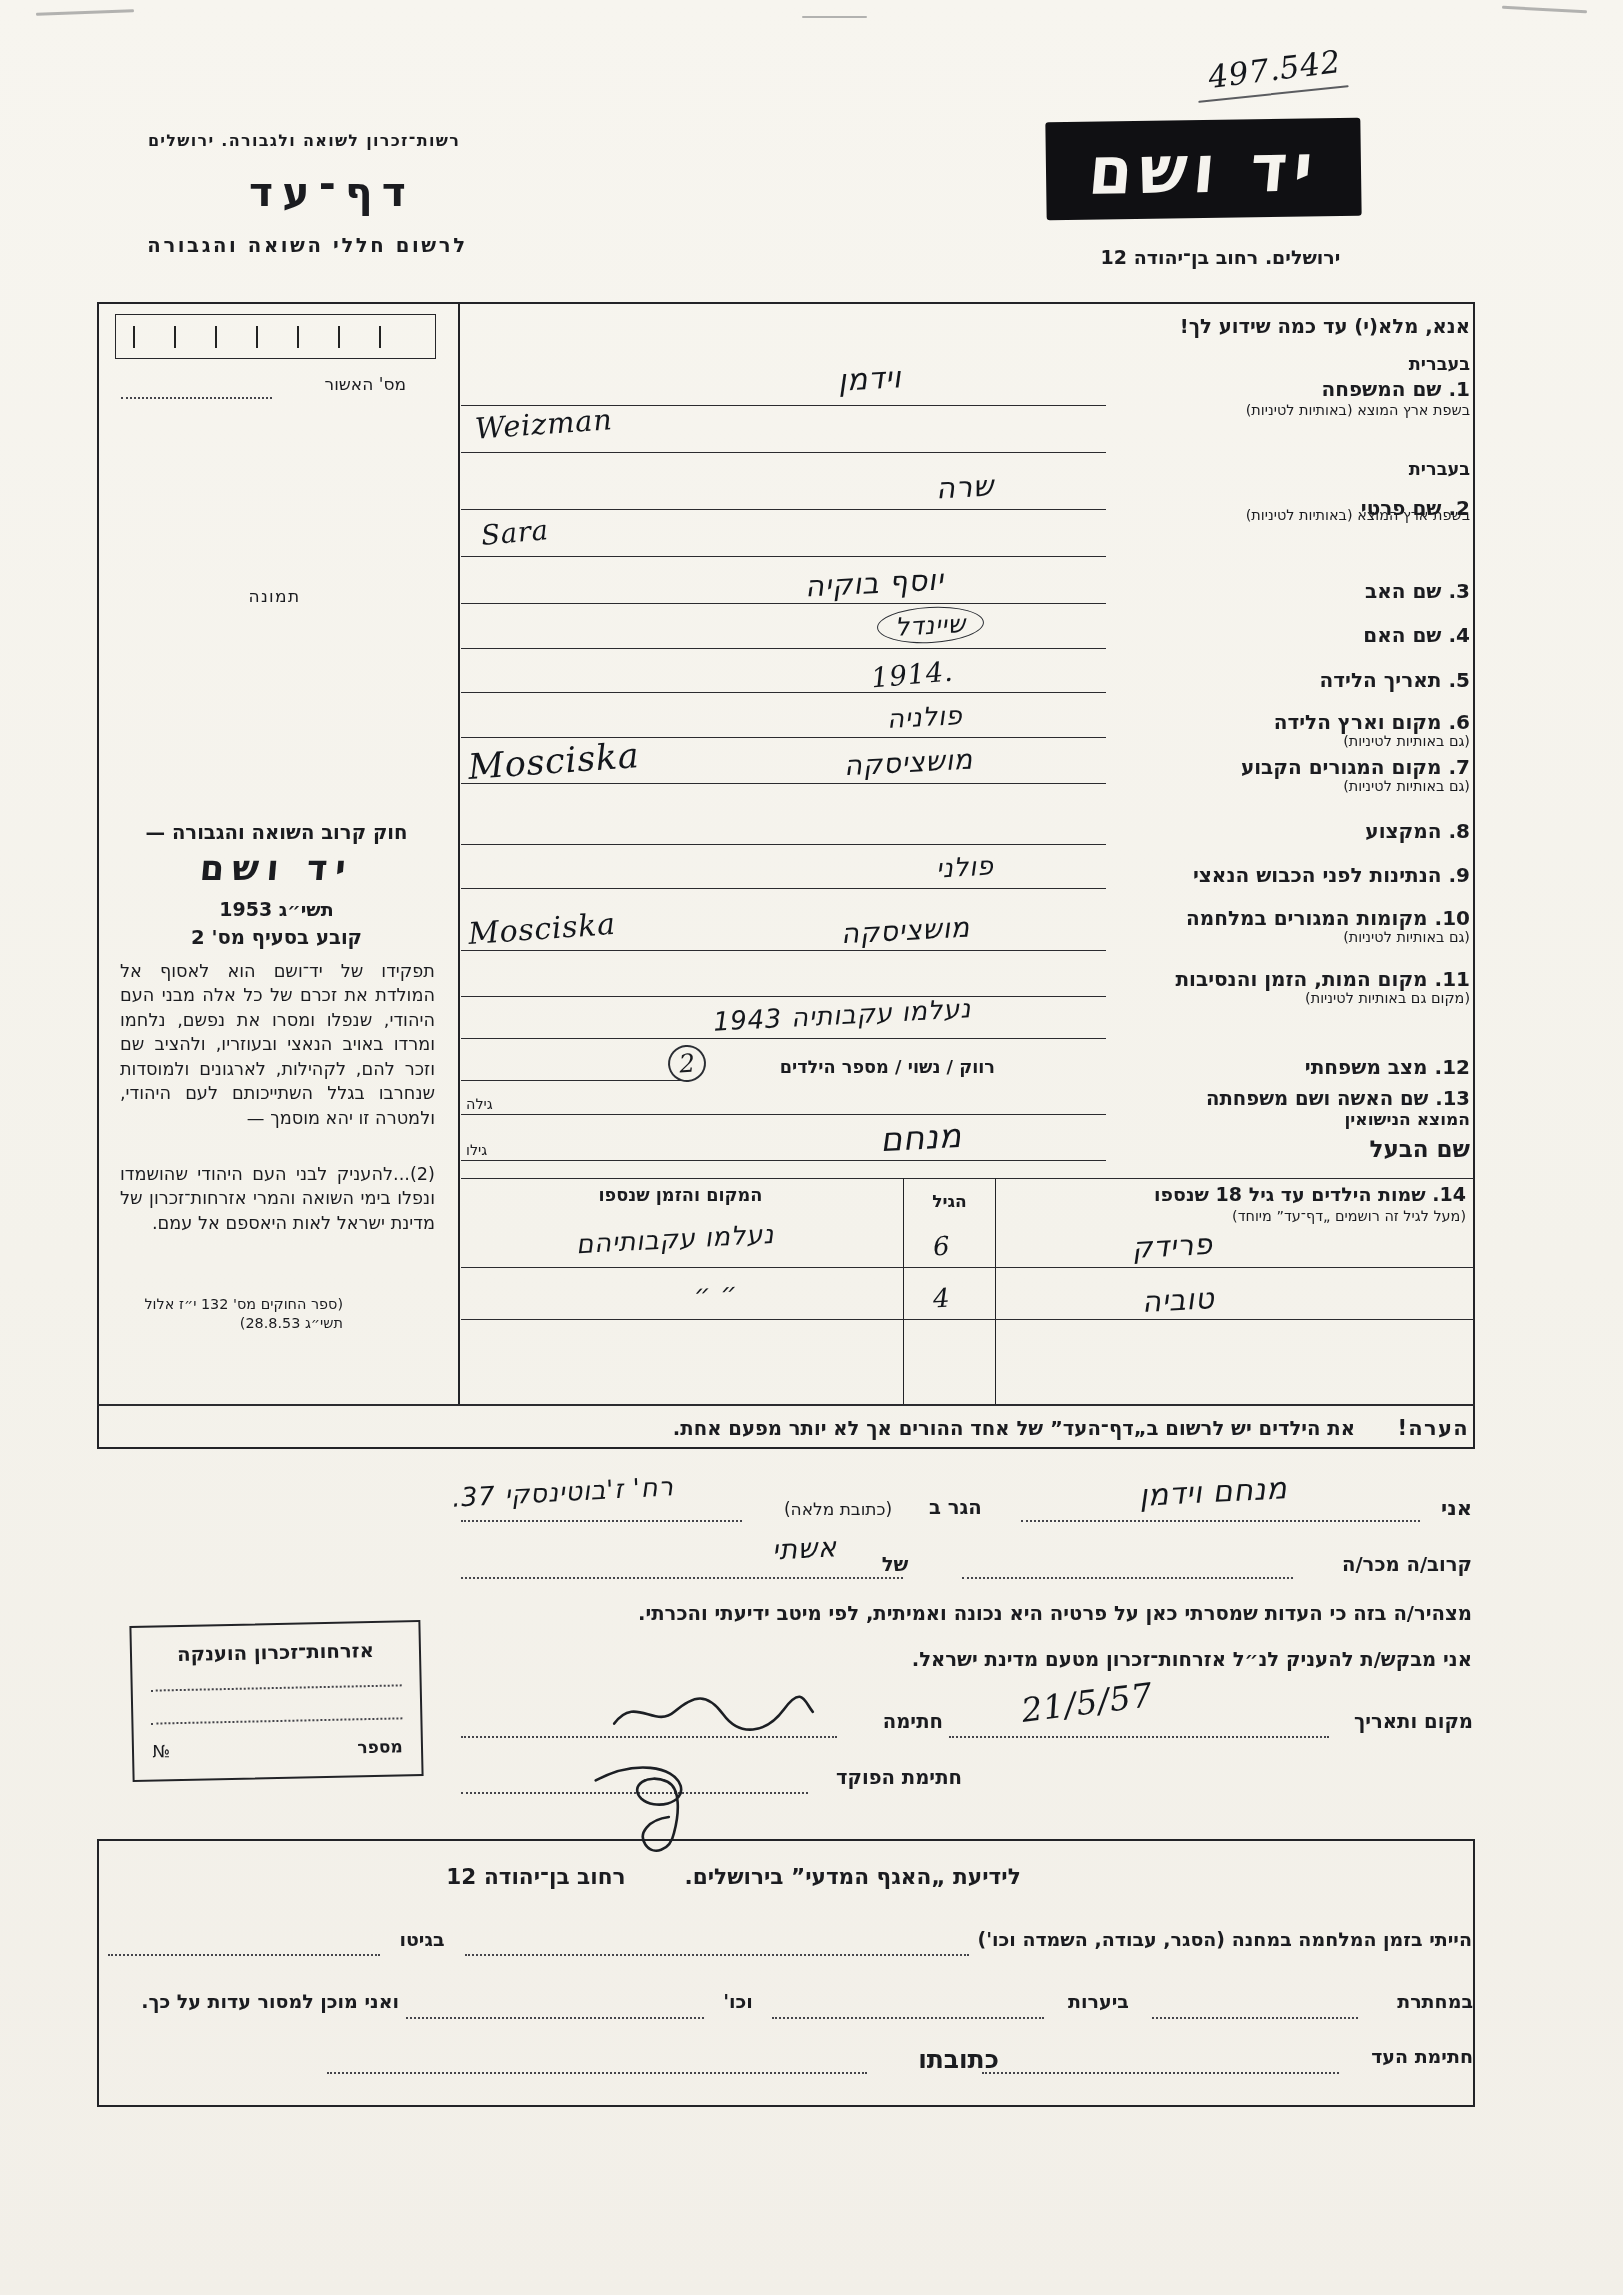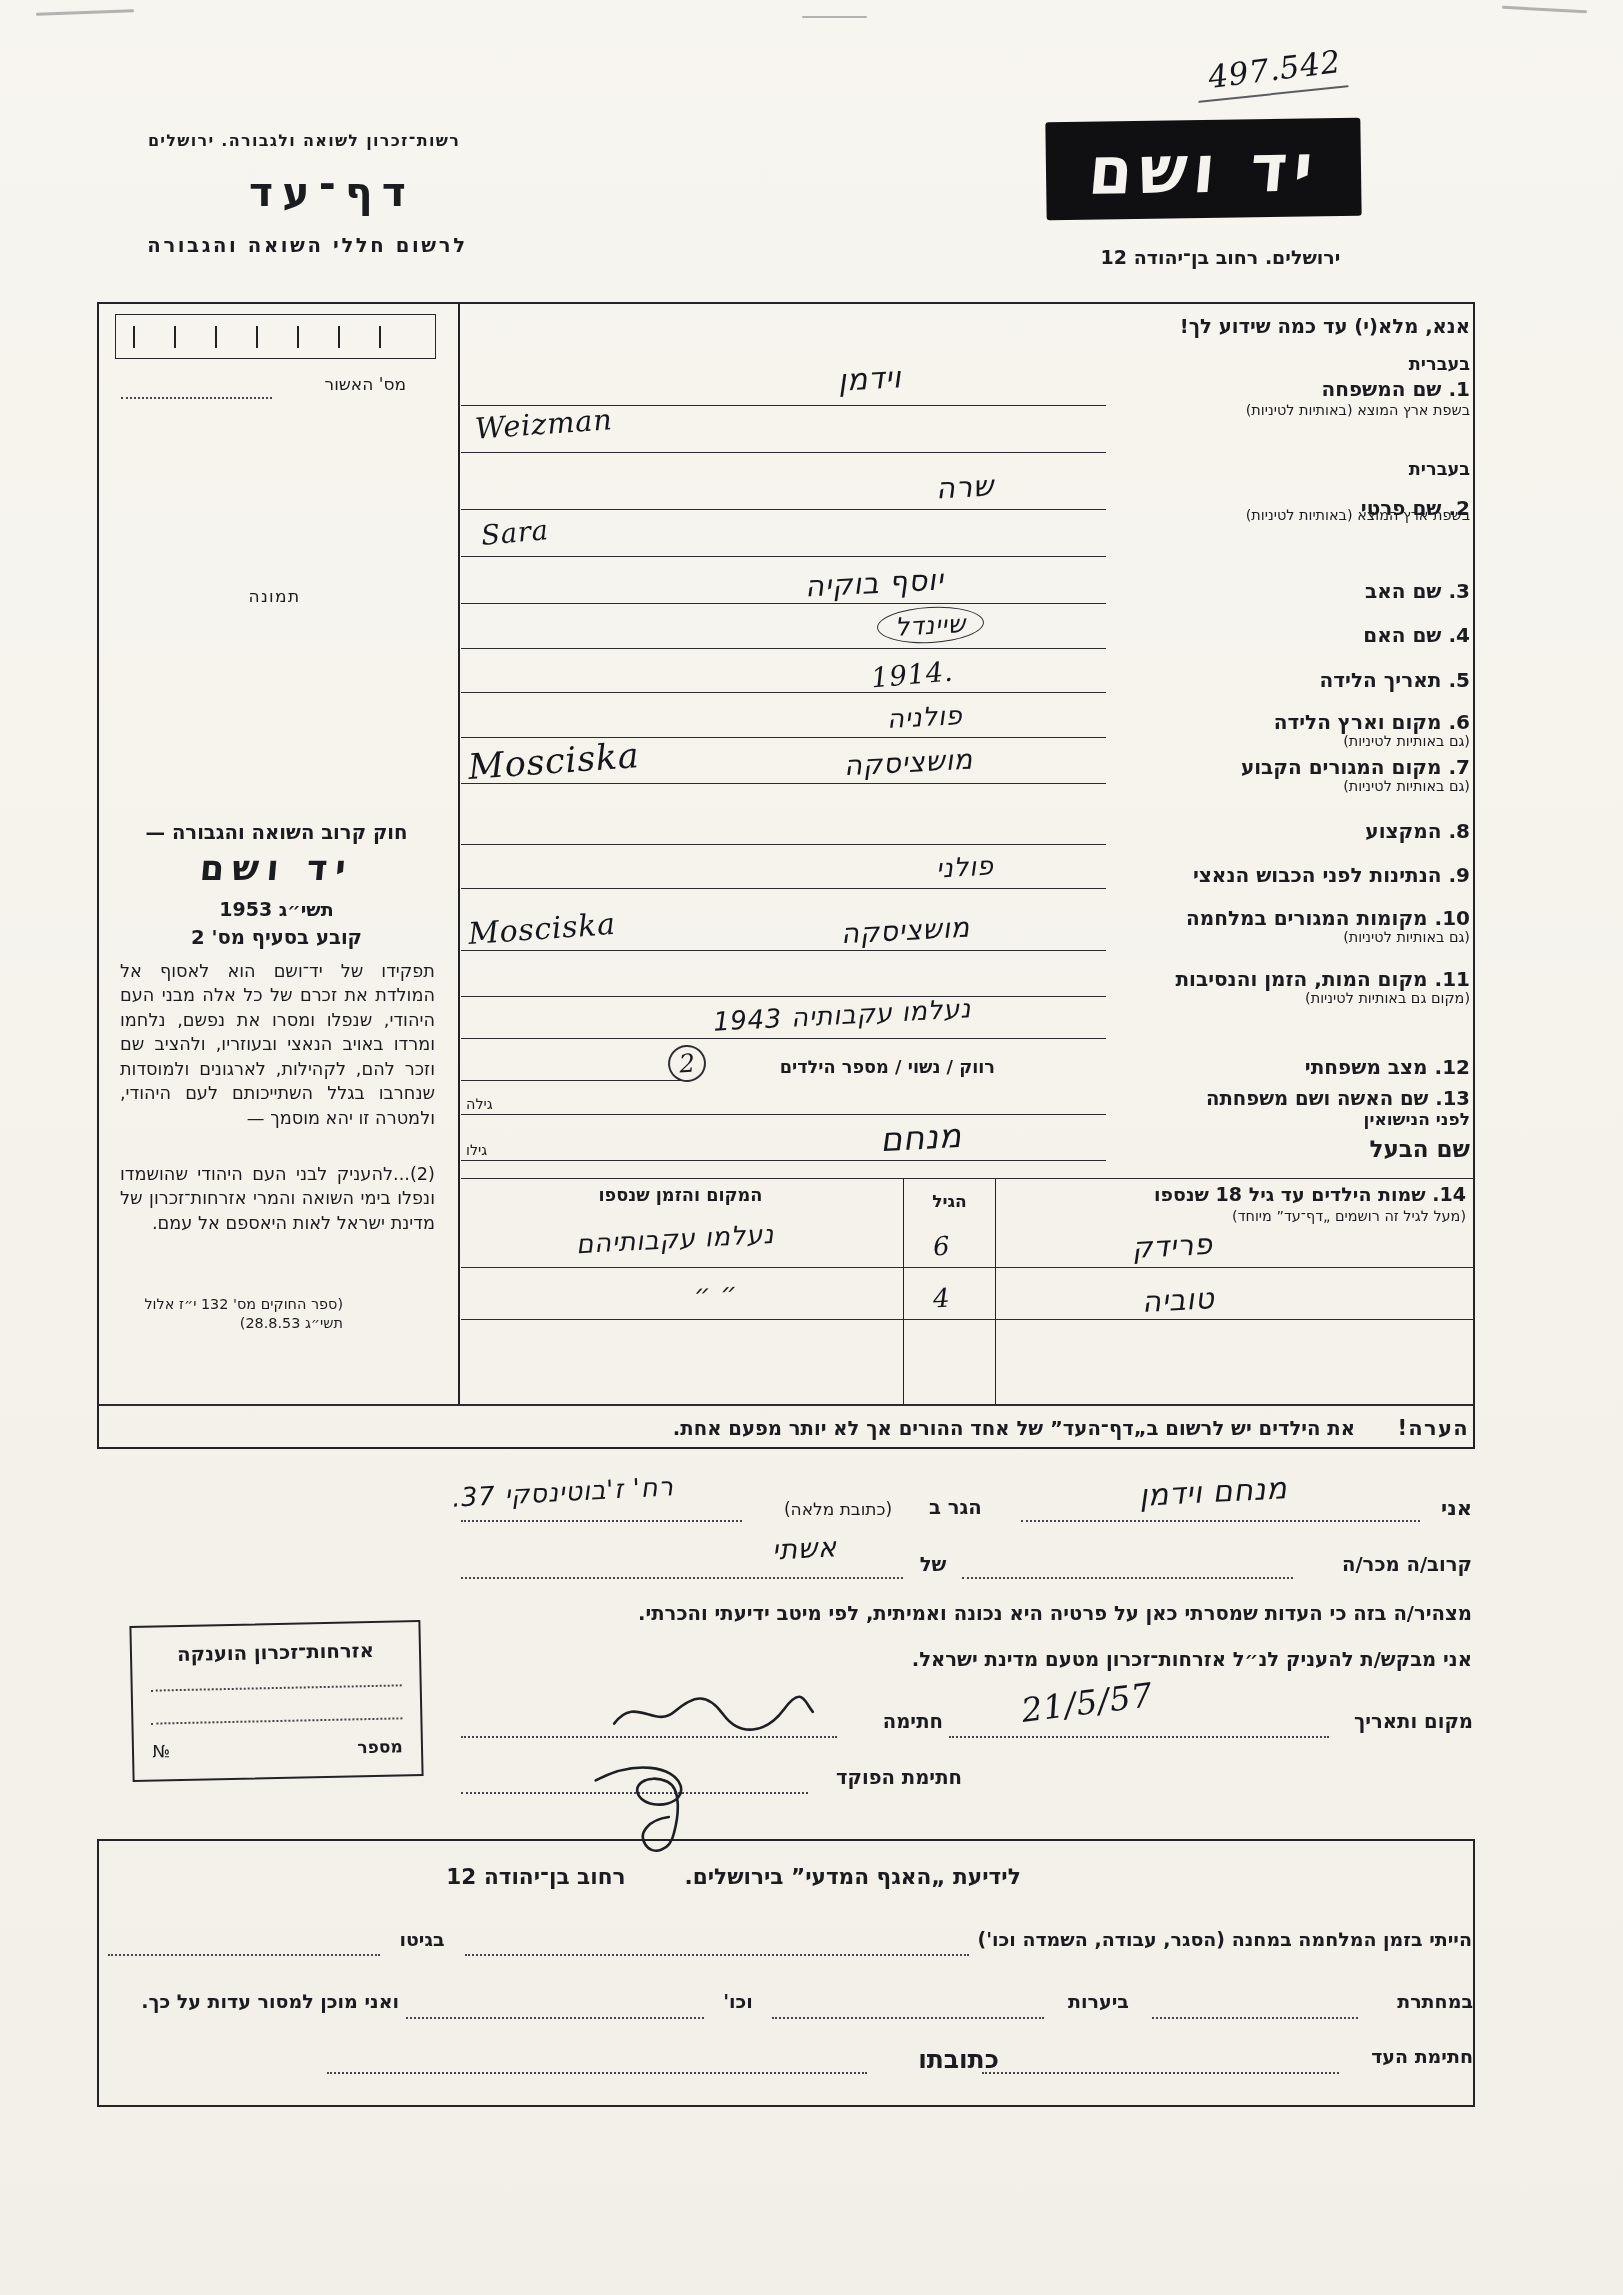--- a/index.html
+++ b/index.html
@@ -126,21 +126,21 @@
 <div class="hw" style="left:713px;top:1000px;font-size:26px">נעלמו עקבותיה 1943</div>
 
 <div class="a b r" style="left:1113px;top:1055px;width:357px;font-size:20px">12. מצב משפחתי</div>
 <div class="a b r" style="left:707px;top:1057px;width:288px;font-size:17.7px">רווק / נשוי / מספר הילדים</div>
 <div class="ln" style="left:461px;top:1080px;width:229px"></div>
 <div class="a" style="left:668px;top:1045px;width:38px;height:37px;border:2px solid #2b2e34;border-radius:50%;display:flex;align-items:center;justify-content:center;transform:rotate(-4deg)">
   <span class="hwl" style="font-style:italic;font-size:25px">2</span>
 </div>
 
 <div class="a b r" style="left:1113px;top:1087px;width:357px;font-size:19.6px">13. שם האשה ושם משפחתה</div>
-<div class="a b r" style="left:1113px;top:1109px;width:357px;font-size:17px">לפני הנישואין</div>
+<div class="a b r" style="left:1113px;top:1109px;width:357px;font-size:17px">המוצא הנישואין</div>
 <div class="ln" style="left:461px;top:1114px;width:645px"></div>
 <div class="a" style="left:466px;top:1096px;font-size:14.4px">גילה</div>
 
 <div class="a b r" style="left:1113px;top:1136px;width:357px;font-size:23px">שם הבעל</div>
 <div class="ln" style="left:461px;top:1160px;width:645px"></div>
 <div class="a" style="left:466px;top:1142px;font-size:14.4px">גילו</div>
 <div class="hw" style="left:880px;top:1118px;font-size:33px">מנחם</div>
 
 <div class="ln" style="left:461px;top:1178px;width:1013px"></div>
 <div class="vln" style="left:903px;top:1178px;height:226px;border-left-width:1.3px"></div>
@@ -165,21 +165,21 @@
 <div class="a b" style="left:1433px;top:1496px;width:39px;font-size:21px;text-align:right">אני</div>
 <div class="dt" style="left:1021px;top:1520px;width:399px"></div>
 <div class="hw" style="left:1139px;top:1474px;font-size:30px">מנחם וידמן</div>
 <div class="a b" style="left:929px;top:1496px;width:85px;font-size:19.6px;text-align:left">הגר ב</div>
 <div class="a" style="left:753px;top:1499px;width:170px;font-size:17px;text-align:center">(כתובת מלאה)</div>
 <div class="dt" style="left:461px;top:1520px;width:281px"></div>
 <div class="hw" style="left:452px;top:1477px;font-size:26px">רח' ז'בוטינסקי 37.</div>
 
 <div class="a b r" style="left:1299px;top:1553px;width:173px;font-size:19.6px">קרוב/ה מכר/ה</div>
 <div class="dt" style="left:962px;top:1577px;width:331px"></div>
-<div class="a b" style="left:910px;top:1553px;width:46px;font-size:19.6px;text-align:center">של</div>
+<div class="a b" style="left:872px;top:1553px;width:46px;font-size:19.6px;text-align:center">של</div>
 <div class="dt" style="left:461px;top:1577px;width:442px"></div>
 <div class="hw" style="left:772px;top:1532px;font-size:27.5px">אשתי</div>
 
 <div class="a b r" style="left:461px;top:1602px;width:1011px;font-size:19.6px">מצהיר/ה בזה כי העדות שמסרתי כאן על פרטיה היא נכונה ואמיתית, לפי מיטב ידיעתי והכרתי.</div>
 <div class="a b r" style="left:461px;top:1648px;width:1011px;font-size:19.6px">אני מבקש/ת להעניק לנ״ל אזרחות־זכרון מטעם מדינת ישראל.</div>
 
 <div class="a b r" style="left:1339px;top:1710px;width:134px;font-size:19.6px">מקום ותאריך</div>
 <div class="dt" style="left:949px;top:1736px;width:380px"></div>
 <div class="hw hwl" style="left:1021px;top:1683px;font-size:33px;transform:rotate(-7deg)">21/5/57</div>
 <div class="a b r" style="left:848px;top:1710px;width:95px;font-size:19.6px">חתימה</div>

